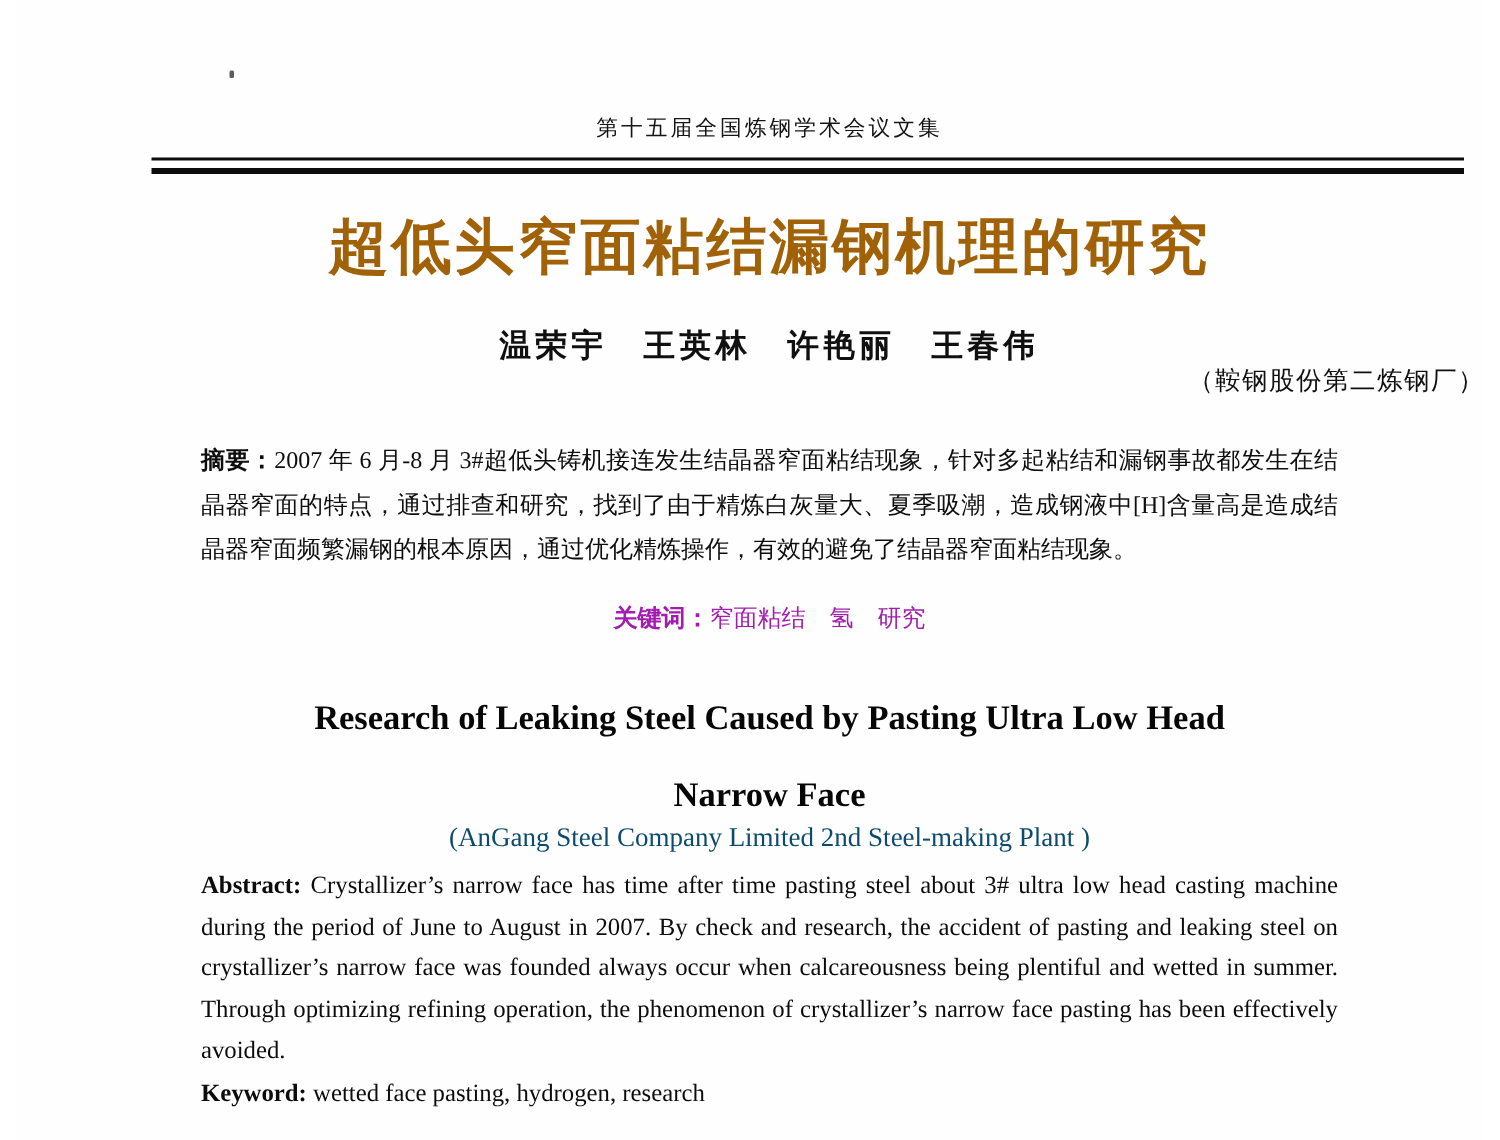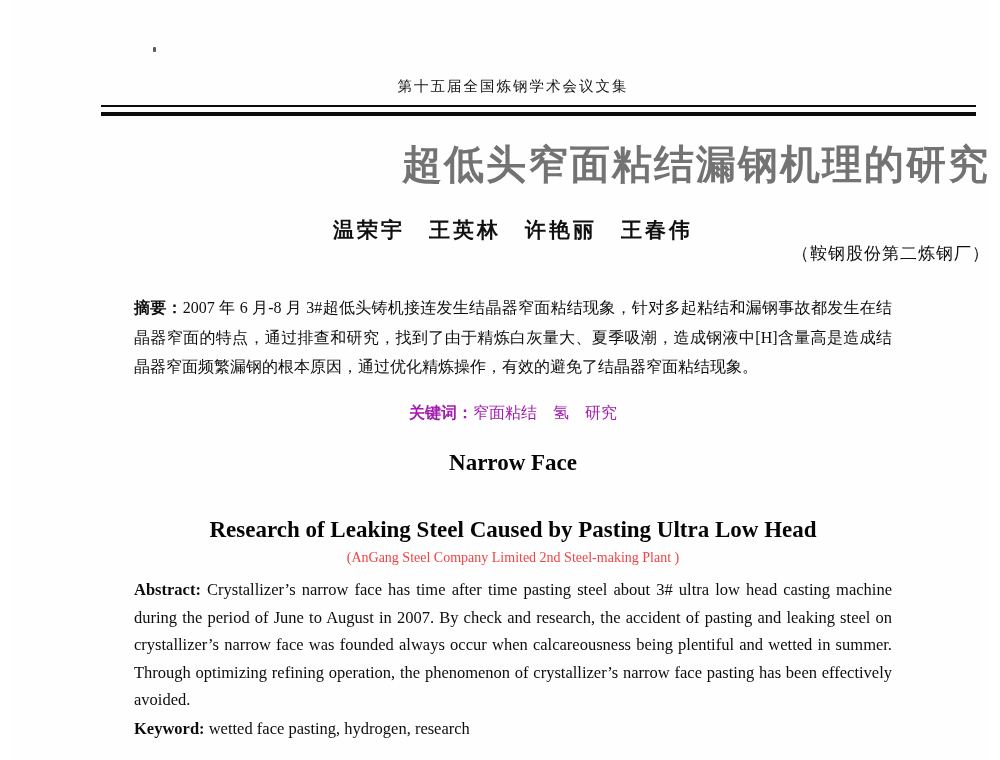--- a/index.html
+++ b/index.html
@@ -33,26 +33,26 @@
   }
   .header-rule {
     margin: 9px auto 0 65px;
     width: 875px;
   }
   .rule-thin  { height: 2px; background: #0c0c0c; }
   .rule-gap   { height: 5px; }
   .rule-thick { height: 4px; background: #0c0c0c; }
   .title-cn {
     margin-top: 25px;
-    text-align: right;
+    text-align: center;
     font-size: 40px;
     line-height: 47px;
     font-weight: 700;
     letter-spacing: 2px;
-    color: #737373;
+    color: #a16207;
   }
   .authors-cn {
     margin-top: 29px;
     text-align: center;
     font-size: 21px;
     line-height: 26px;
     font-weight: 600;
     letter-spacing: 3px;
     color: #101010;
   }
@@ -92,23 +92,23 @@
   .authors-en {
     margin-top: 13px;
     text-align: center;
     font-size: 17px;
     line-height: 22px;
     color: #0e0e0e;
   }
   .affiliation-en {
     margin-top: 2px;
     text-align: center;
-    font-size: 14px;
+    font-size: 18px;
     line-height: 22px;
-    color: #ef4444;
+    color: #0c4a6e;
     font-family: Liberation Serif, serif;
   }
   .abstract-en {
     margin: 7px auto 0;
     width: 758px;
     font-size: 16.5px;
     line-height: 27.5px;
     text-align: justify;
     color: #0c0c0c;
   }
@@ -143,23 +143,23 @@
   <div class="affiliation-cn">（鞍钢股份第二炼钢厂）</div>
 
   <p class="abstract-cn">
     <span class="label-bold">摘要：</span><span>2007 年 6 月-8 月 3#超低头铸机接连发生结晶器窄面粘结现象，针对多起粘结和漏钢事故都发生在结晶器窄面的特点，通过排查和研究，找到了由于精炼白灰量大、夏季吸潮，造成钢液中[H]含量高是造成结晶器窄面频繁漏钢的根本原因，通过优化精炼操作，有效的避免了结晶器窄面粘结现象。</span>
   </p>
 
   <p class="keywords-cn">
     <span class="label-bold">关键词：</span><span>窄面粘结　氢　研究</span>
   </p>
 
+  <h2 class="title-en">Research of Leaking Steel Caused by Pasting Ultra Low Head</h2>
+
   <h2 class="title-en line2">Narrow Face</h2>
-
-  <h2 class="title-en">Research of Leaking Steel Caused by Pasting Ultra Low Head</h2>
 
 
   <div class="affiliation-en">(AnGang Steel Company Limited 2nd Steel-making Plant )</div>
 
   <p class="abstract-en">
     <span class="label-bold">Abstract:</span>
     <span>Crystallizer’s narrow face has time after time pasting steel about 3# ultra low head casting machine during the period of June to August in 2007. By check and research, the accident of pasting and leaking steel on crystallizer’s narrow face was founded always occur when calcareousness being plentiful and wetted in summer. Through optimizing refining operation, the phenomenon of crystallizer’s narrow face pasting has been effectively avoided.</span>
   </p>
 
   <p class="keyword-en">

